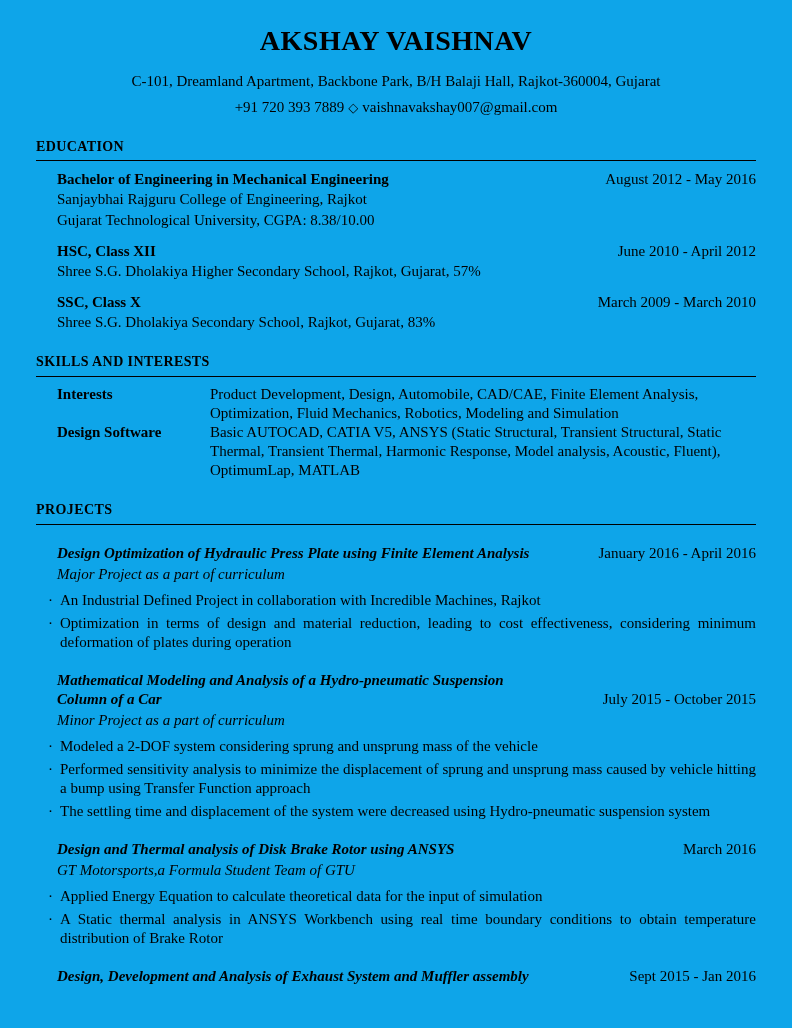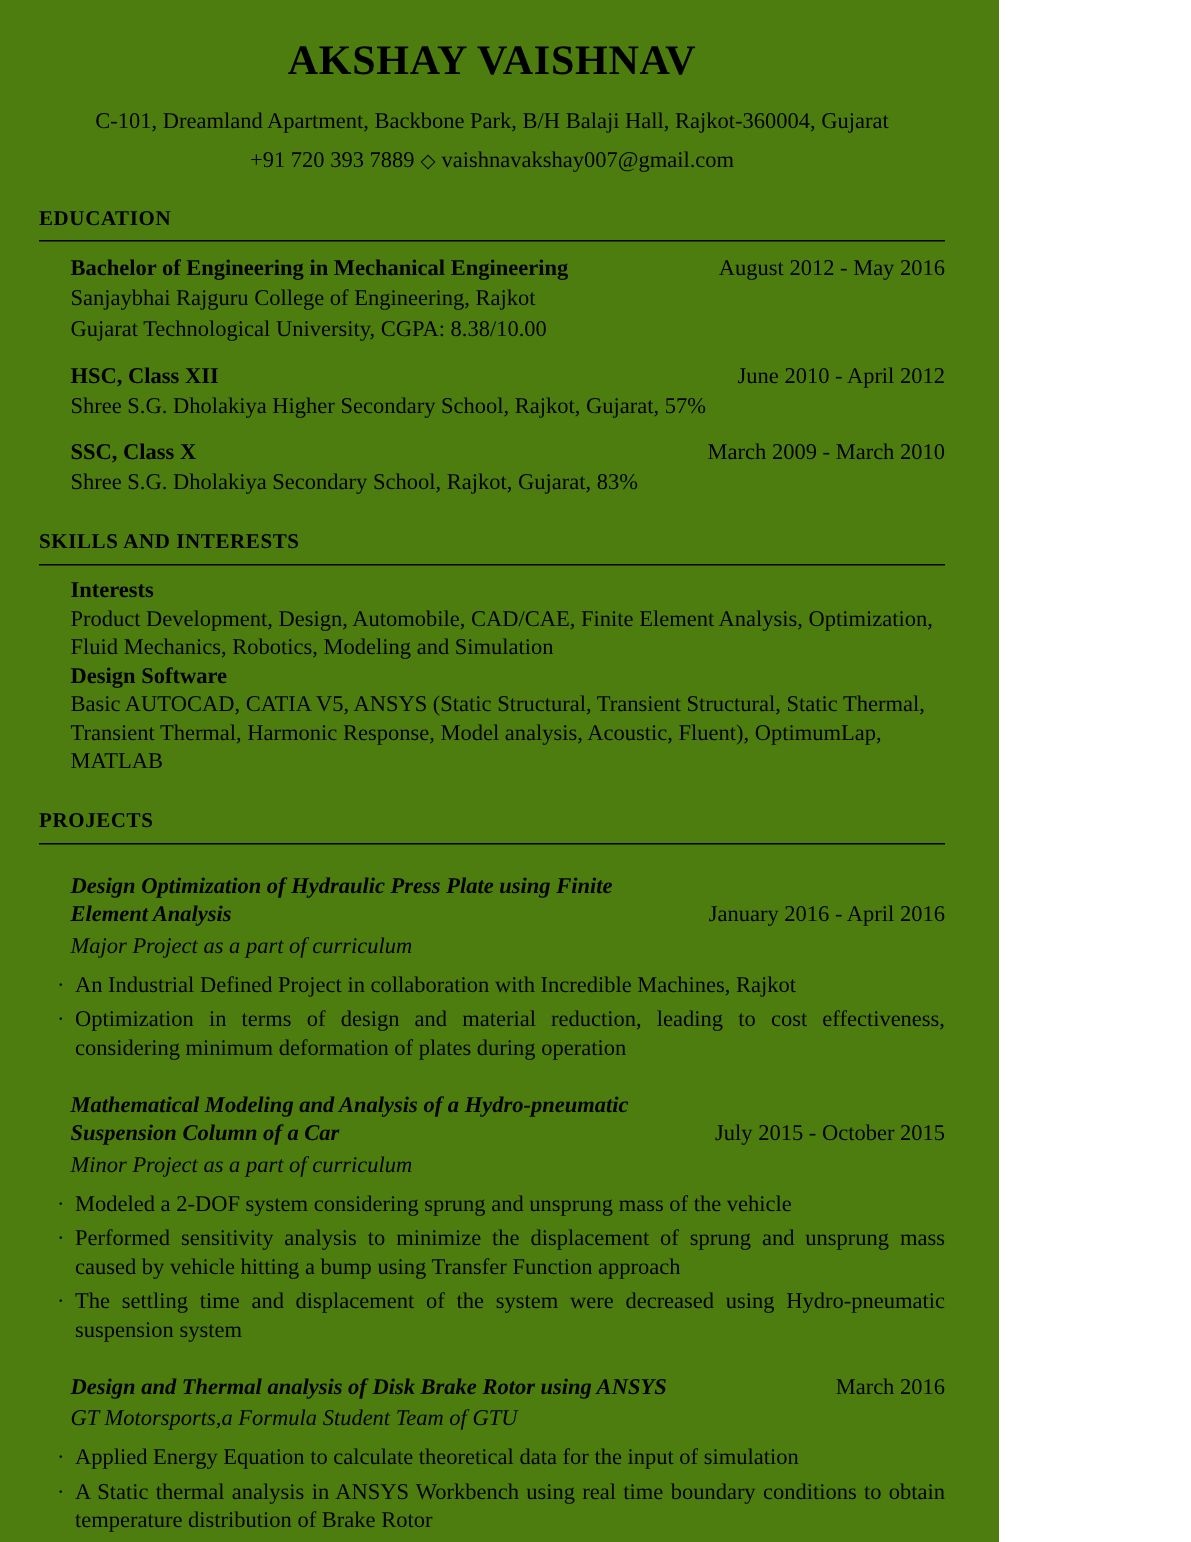--- a/index.html
+++ b/index.html
@@ -5,25 +5,25 @@
   html, body {
     margin: 0;
     padding: 0;
     background: #ffffff;
     color: #000000;
     font-family: "Liberation Serif", "DejaVu Serif", serif;
     font-size: 15px;
     line-height: 1.27;
   }
   .page {
-    width: 666px;
+    width: 792px;
     height: 1028px;
     box-sizing: border-box;
-    padding: 20px 36px 0 26px;
-    background: #4d7c0f;
+    padding: 20px 36px 0 36px;
+    background: #0ea5e9;
     overflow: hidden;
   }
 
   
   .name {
     text-align: center;
     font-size: 28px;
     font-weight: bold;
     letter-spacing: 0.5px;
     margin-top: 3px;
@@ -58,21 +58,21 @@
     display: flex;
     justify-content: space-between;
     align-items: baseline;
   }
   .edu-degree { font-weight: bold; }
   .edu-date { white-space: nowrap; flex-shrink: 0; }
   .edu-line { margin-top: 1px; }
 
   
   .skill-rows { margin-top: 8px; }
-  .skill-row { display: flex; padding-left: 21px; flex-direction: column; }
+  .skill-row { display: flex; padding-left: 21px; }
   .skill-label { font-weight: bold; width: 153px; flex-shrink: 0; }
   .skill-value { flex: 1; }
 
   
   .project { margin-top: 19px; }
   .project:first-of-type { margin-top: 8px; }
   .proj-head {
     display: flex;
     justify-content: space-between;
     align-items: flex-end;

